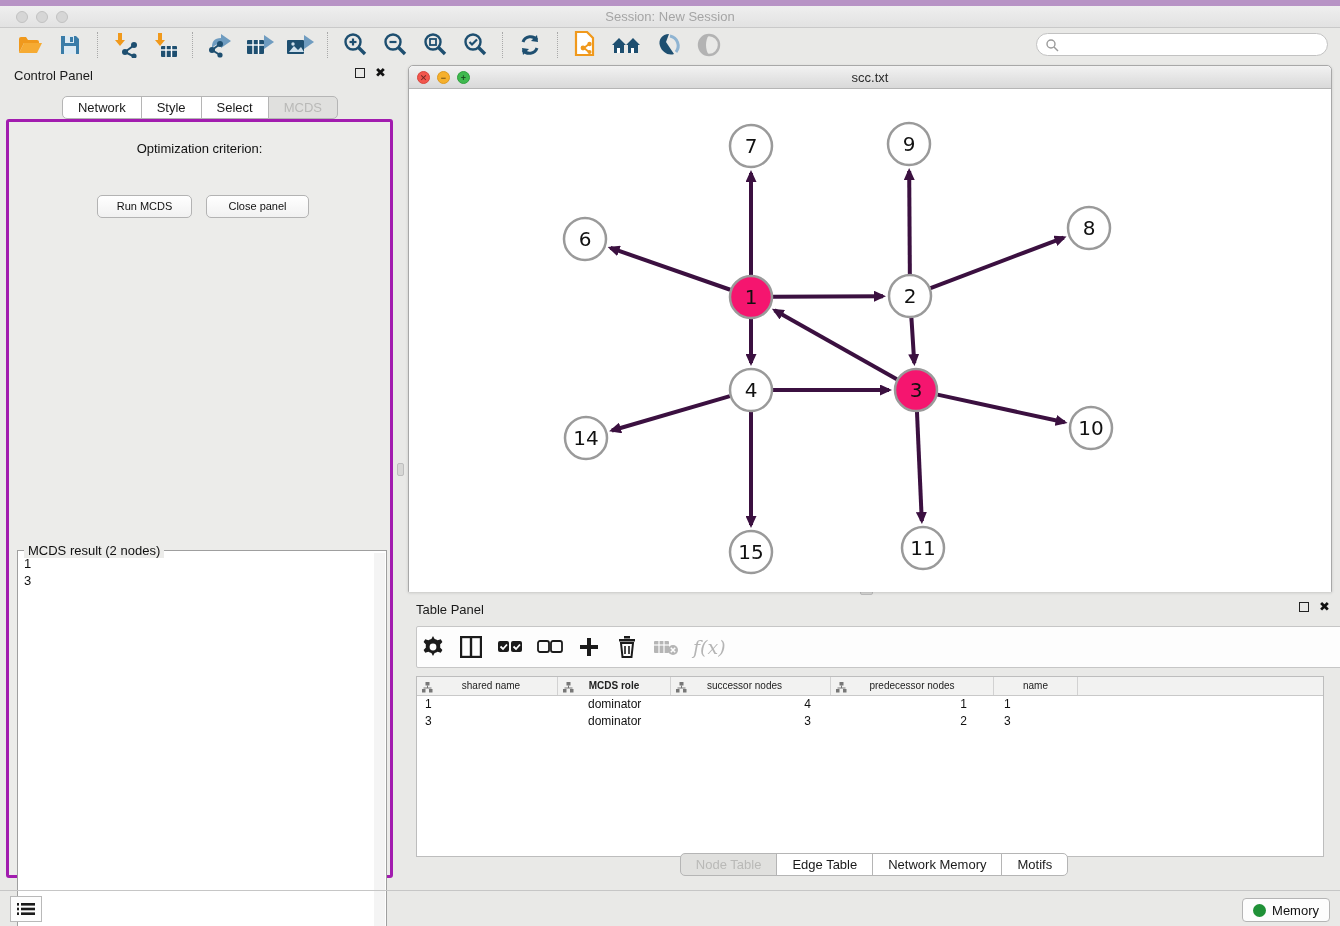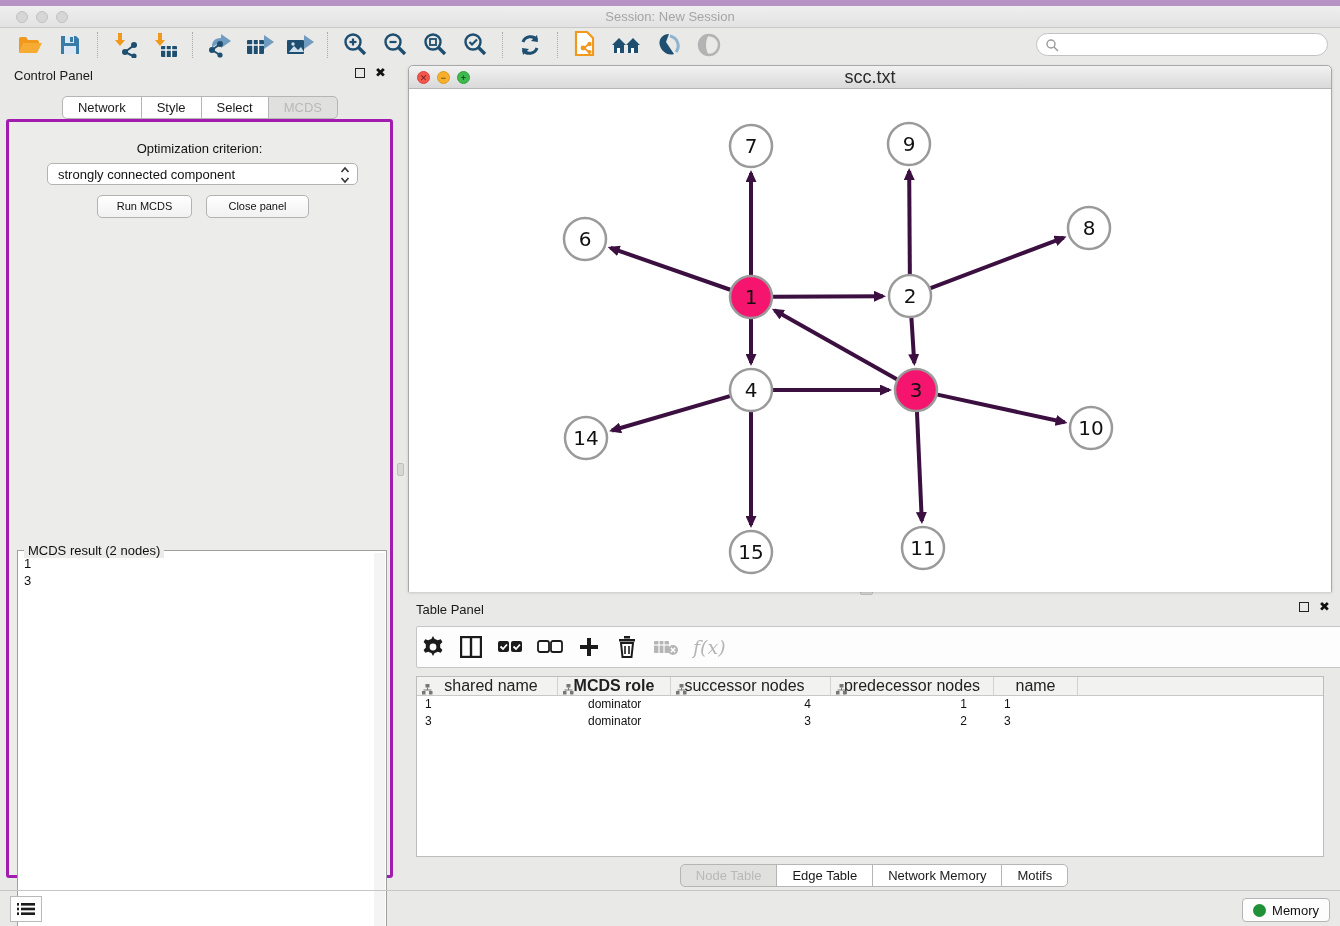--- a/index.html
+++ b/index.html
@@ -51,41 +51,41 @@
   #h-grip { left:860px; top:588px; width:13px; height:7px; background:#d7d7d5; border:1px solid #bdbdbd; border-radius:2px; }
 
   
   #net-window { left:408px; top:65px; width:924px; height:527px; border:1px solid #a8a8a8; border-radius:5px 5px 0 0; background:#fff; box-shadow:0 1px 3px rgba(0,0,0,.15); }
   #net-titlebar { position:absolute; left:0; top:0; width:100%; height:23px; background:linear-gradient(#f2f2f2,#d9d9d9); border-bottom:1px solid #b5b5b5; border-radius:5px 5px 0 0; }
   #net-lights { position:absolute; left:8px; top:5px; display:flex; gap:7px; }
   #net-lights span { width:13px; height:13px; border-radius:50%; font-size:9px; font-weight:bold; color:rgba(0,0,0,.55); text-align:center; line-height:13px; display:block; }
   #nl-close { background:#f2564d; border:1px solid #d8453c; }
   #nl-min { background:#f6b02c; border:1px solid #dd9a21; }
   #nl-max { background:#3fb94f; border:1px solid #2fa03e; }
-  #net-title { width:100%; text-align:center; font-size:18px; line-height:23px; color:#2b2b2b; }
+  #net-title { width:100%; text-align:center; font-size:13px; line-height:23px; color:#2b2b2b; }
   #net-canvas { position:absolute; left:0; top:23px; width:922px; height:503px; background:#fff; }
   #graph-svg text { font-family:"DejaVu Sans","Liberation Sans",sans-serif; }
 
   
   #table-panel { left:408px; top:596px; width:932px; height:294px; }
   #tp-toolbar { position:absolute; left:8px; top:30px; width:932px; height:42px; background:#fdfdfd; border:1px solid #c6c6c6; border-radius:2px; display:flex; align-items:center; padding-left:4px; }
   .tp-ic { margin-right:14px; display:flex; align-items:center; justify-content:center; min-width:24px; height:30px; }
   .fx { font-family:"DejaVu Serif","Liberation Serif",serif; font-style:italic; font-size:19px; color:#b5b5b5; }
   #tp-table { position:absolute; left:8px; top:80px; width:908px; height:181px; background:#fff; border:1px solid #bdbdbd; }
   .thead { display:flex; height:19px; background:#f2f2f1; border-bottom:1px solid #c9c9c9; }
-  .th { position:relative; border-right:1px solid #d2d2d2; font-size:16px; color:#222; text-align:center; line-height:18px; }
+  .th { position:relative; border-right:1px solid #d2d2d2; font-size:10px; color:#222; text-align:center; line-height:18px; }
   .th .colicon { position:absolute; left:5px; top:4px; }
   .trow { display:flex; height:17px; font-size:12px; color:#111; }
   .td { line-height:16px; overflow:hidden; white-space:nowrap; }
   .c0 { width:141px; padding-left:8px; }
   .c1 { width:113px; padding-left:30px; }
   .c2 { width:160px; text-align:right; padding-right:20px; }
   .c3 { width:163px; text-align:right; padding-right:27px; }
   .c4 { width:84px; padding-left:10px; }
-  #tp-tabs { bottom:3px; }
+  #tp-tabs { bottom:14px; }
 
   
   #status-bar { left:0; top:890px; width:1340px; height:36px; border-top:1px solid #c6c6c6; }
   #list-btn { position:absolute; left:10px; top:5px; width:32px; height:26px; background:#fdfdfd; border:1px solid #b9b9b9; display:flex; align-items:center; justify-content:center; }
   #memory-btn { position:absolute; right:10px; top:7px; height:24px; background:#fdfdfd; border:1px solid #b5b5b5; border-radius:4px; display:flex; align-items:center; gap:6px; padding:0 10px; font-size:13px; color:#111; }
   #memory-dot { width:13px; height:13px; border-radius:50%; background:#1f9137; display:block; }
 </style>
 </head>
 <body>
 
@@ -264,31 +264,20 @@
     </span>
   </div>
   <div class="tabs-row" id="cp-tabs">
     <span class="tab">Network</span>
     <span class="tab">Style</span>
     <span class="tab">Select</span>
     <span class="tab selected">MCDS</span>
   </div>
   <div id="cp-content">
     <div id="opt-label">Optimization criterion:</div>
-    <div id="criterion-select">
-      <span>strongly connected component</span>
-      <span class="stepper">
-        <svg width="10" height="9" viewBox="0 0 10 9">
-            <path d="M1.5 6 L5 2 L8.5 6" fill="none" stroke="#333" stroke-width="1.6"></path>
-          </svg>
-        <svg width="10" height="9" viewBox="0 0 10 9">
-            <path d="M1.5 3 L5 7 L8.5 3" fill="none" stroke="#333" stroke-width="1.6"></path>
-          </svg>
-      </span>
-    </div>
     <div class="cp-btn" id="run-btn">Run MCDS</div>
     <div class="cp-btn" id="closepanel-btn">Close panel</div>
     <div id="mcds-fieldset">
       <span id="mcds-legend">MCDS result (2 nodes)</span>
       <div id="mcds-text">1
 3</div>
       <div id="mcds-scroll"></div>
     </div>
   </div>
 </div>

